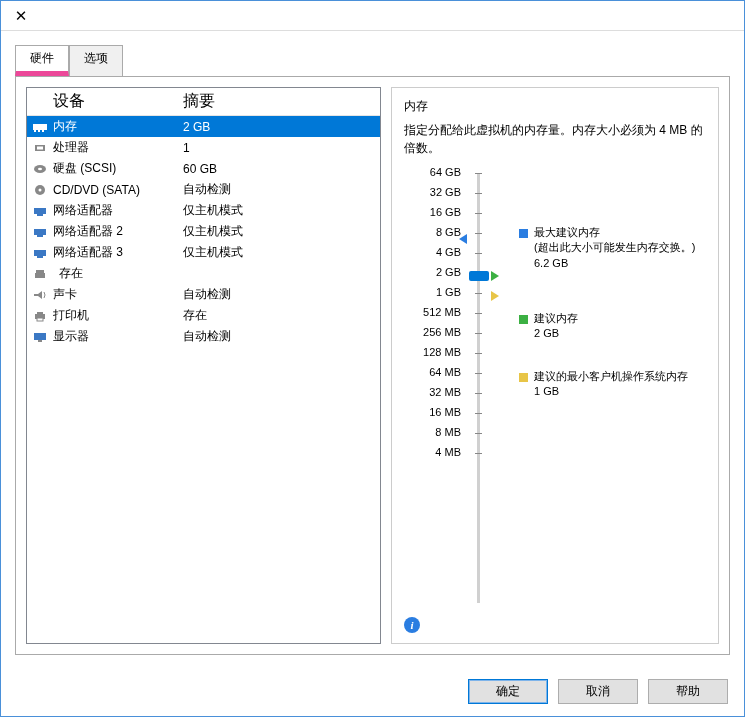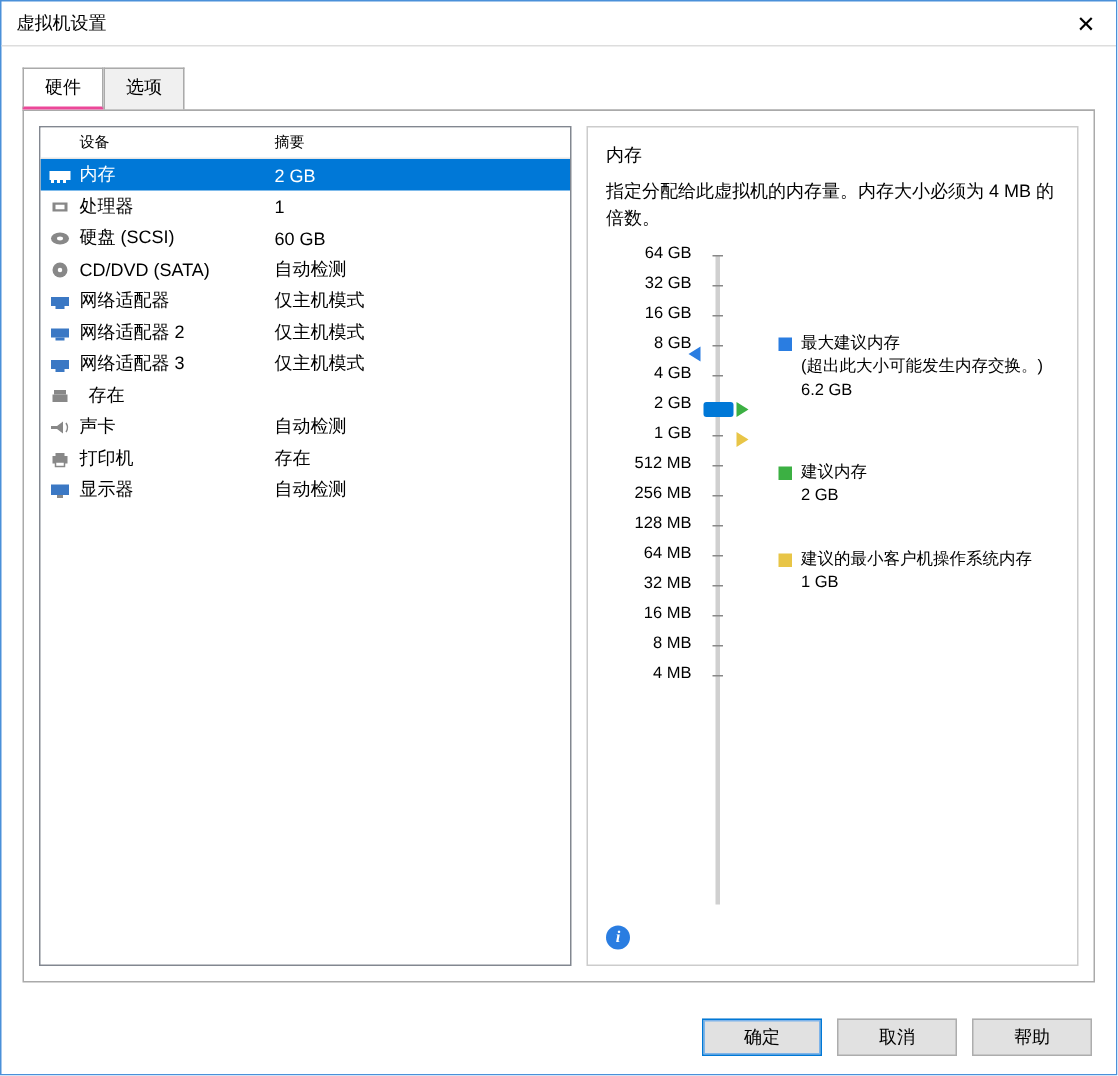--- a/index.html
+++ b/index.html
@@ -4,27 +4,27 @@
 <style>
 * { box-sizing: border-box; margin: 0; padding: 0; font-family: "Microsoft YaHei", "Segoe UI", Tahoma, sans-serif; }
 body { background: #fff; font-size: 12px; }
 .window { width: 745px; height: 717px; border: 1px solid #4a90d9; background: #fff; display: flex; flex-direction: column; }
 .titlebar { height: 30px; display: flex; align-items: center; padding: 0 10px; border-bottom: 1px solid #ddd; }
 .title-text { flex: 1; font-size: 12px; }
 .close-btn { width: 20px; height: 20px; display: flex; align-items: center; justify-content: center; cursor: pointer; font-size: 15px; }
 .content { flex: 1; padding: 14px; display: flex; flex-direction: column; }
 .tabs { display: flex; border-bottom: 1px solid #aaa; margin-bottom: -1px; }
 .tab { padding: 4px 14px; border: 1px solid #aaa; border-bottom: none; background: #fff; cursor: pointer; font-size: 12px; }
-.tab.active { background: #fff; border-bottom: 2px solid #ec4899; position: relative; z-index: 1; }
+.tab.active { background: #fff; border-bottom: 5px solid #ec4899; position: relative; z-index: 1; }
 .tab.inactive { background: #f0f0f0; }
 .panels { display: flex; border: 1px solid #aaa; flex: 1; padding: 10px; gap: 10px; }
 .left-panel { width: 355px; display: flex; flex-direction: column; }
 .dev-table { flex: 1; border: 1px solid #828790; background: #fff; overflow-y: auto; }
 .dev-header { display: flex; background: #fff; border-bottom: 1px solid #e5e5e5; }
-.dev-header .col { padding: 3px 6px; font-size: 10px; }
+.dev-header .col { padding: 3px 6px; font-size: 16px; }
 .col-dev { width: 150px; }
 .col-sum { flex: 1; }
 .dev-row { display: flex; align-items: center; padding: 1px 0; cursor: pointer; }
 .dev-row.sel { background: #0078d7; color: #fff; }
 .dev-row .icon-cell { width: 26px; display: flex; align-items: center; justify-content: center; }
 .dev-row .name-cell { width: 124px; padding: 1px 0; font-size: 12px; }
 .dev-row .sum-cell { flex: 1; padding: 1px 6px; font-size: 12px; }
 .dev-icon { width: 16px; height: 12px; }
 .btn-row { display: flex; justify-content: center; gap: 12px; margin-top: 8px; }
 .btn { min-width: 80px; padding: 3px 14px; border: 1px solid #adadad; background: #e1e1e1; cursor: pointer; font-size: 12px; }
@@ -53,21 +53,20 @@
 .legend-sq { display: inline-block; width: 9px; height: 9px; margin-right: 6px; vertical-align: middle; }
 .info-row { display: flex; gap: 8px; margin-top: auto; padding-top: 10px; font-size: 11.5px; line-height: 1.5; }
 .info-icon { width: 16px; height: 16px; border-radius: 50%; background: #2a7de1; color: #fff; font-weight: bold; font-style: italic; font-family: Georgia, serif; display: flex; align-items: center; justify-content: center; font-size: 11px; flex-shrink: 0; }
 .footer { padding: 10px 16px 12px; display: flex; justify-content: flex-end; gap: 10px; }
 </style>
 </head>
 <body>
 
 <div class="window">
   <div class="titlebar">
-    <span class="title-text">虚拟机设置</span>
     <div class="close-btn">✕</div>
   </div>
   <div class="content">
     <div class="tabs">
       <div class="tab active">硬件</div>
       <div class="tab inactive">选项</div>
     </div>
     <div class="panels">
       <div class="left-panel">
         <div class="dev-table">

